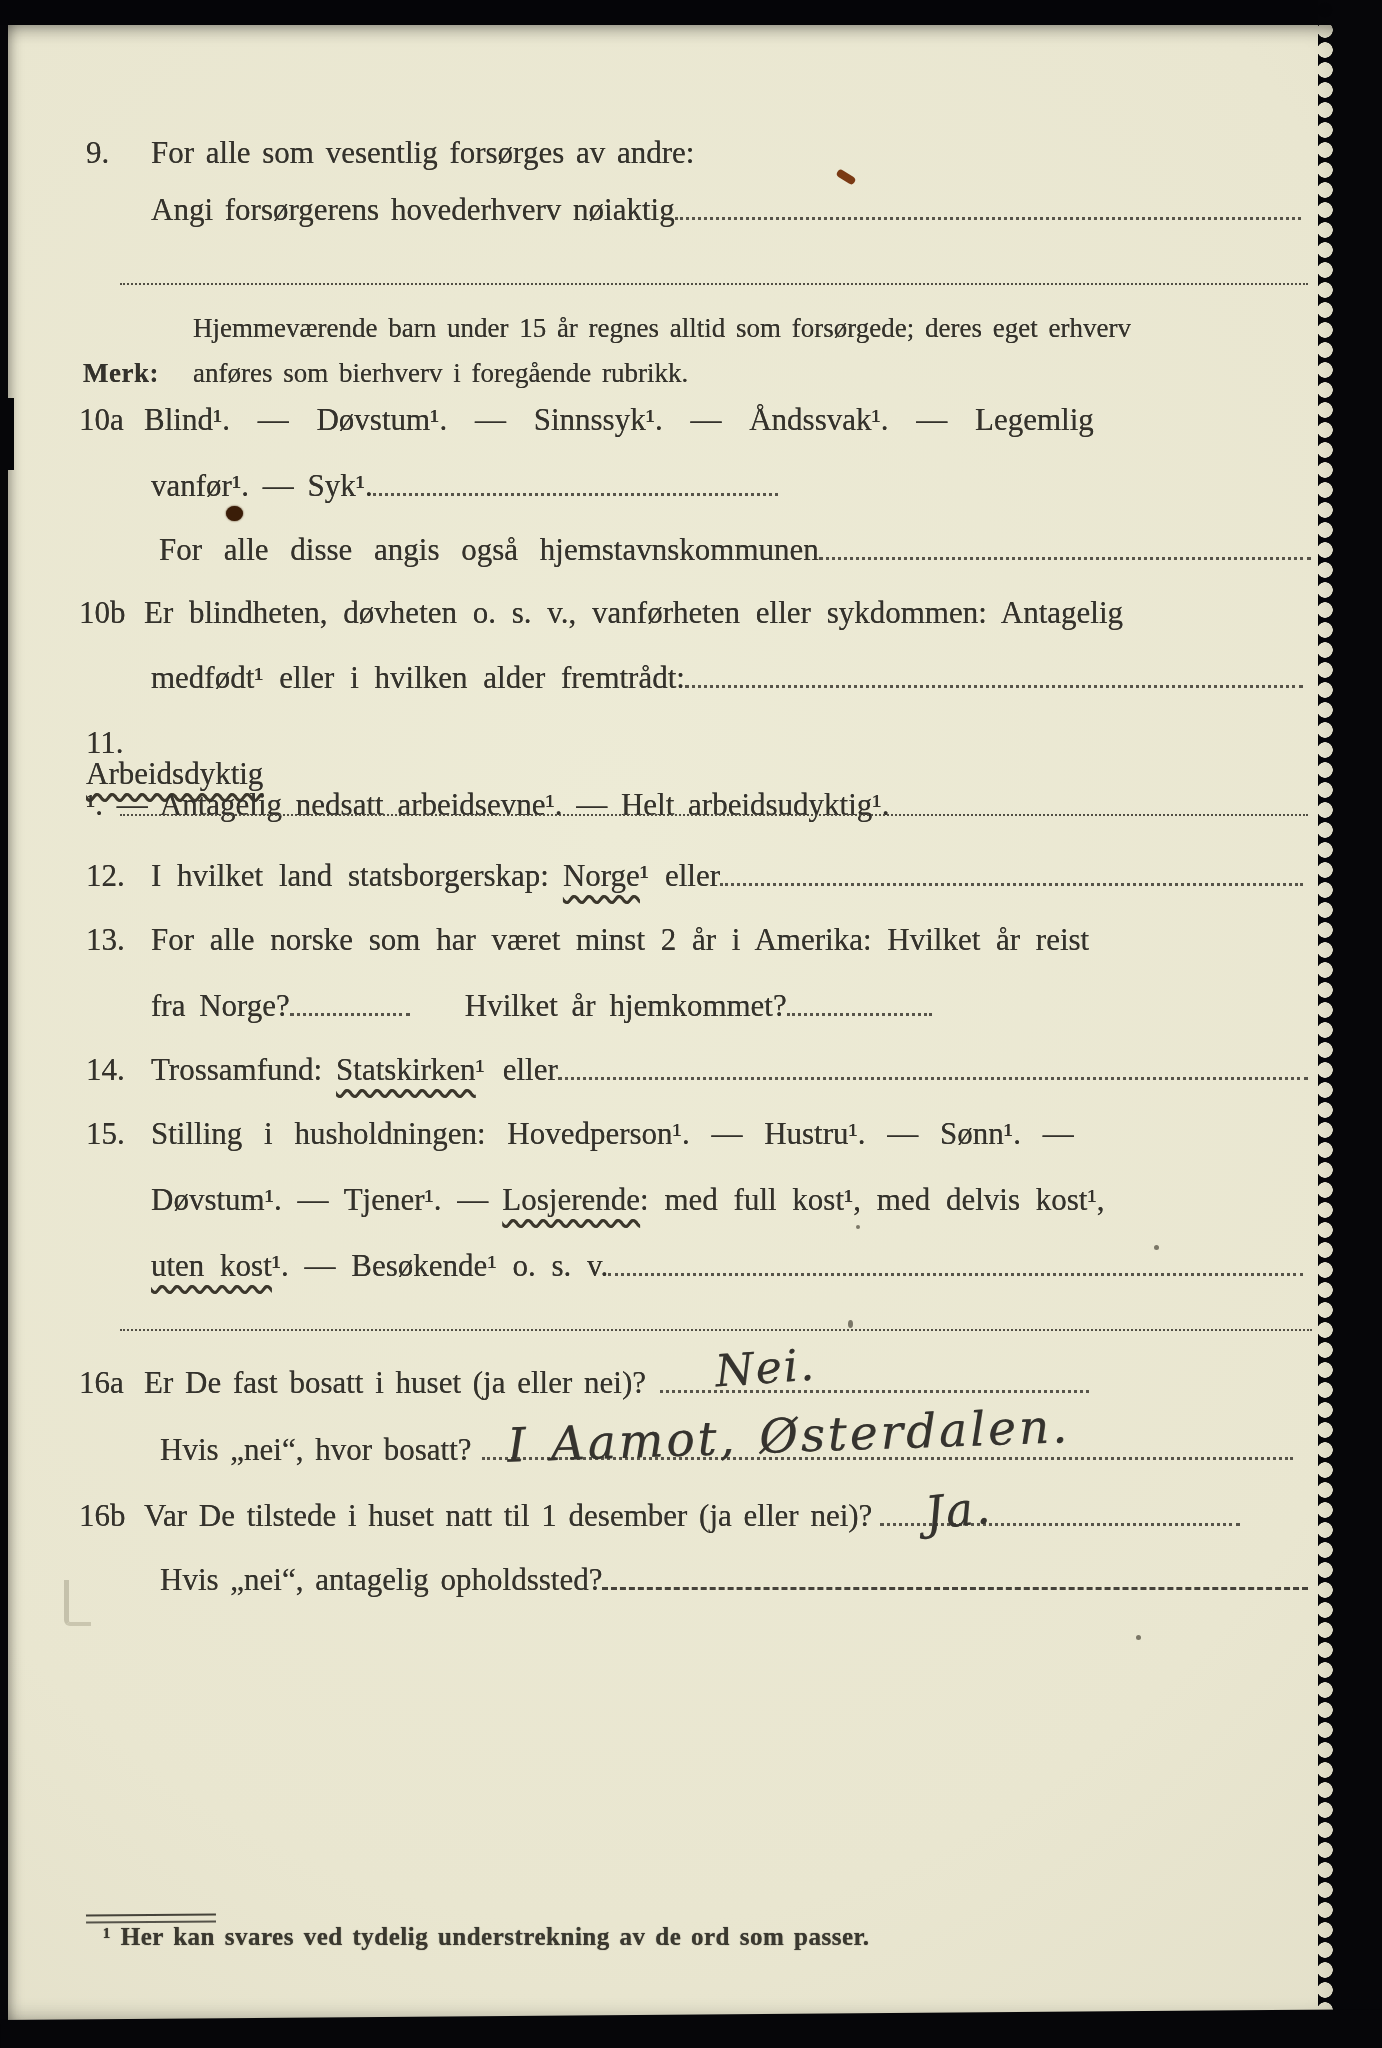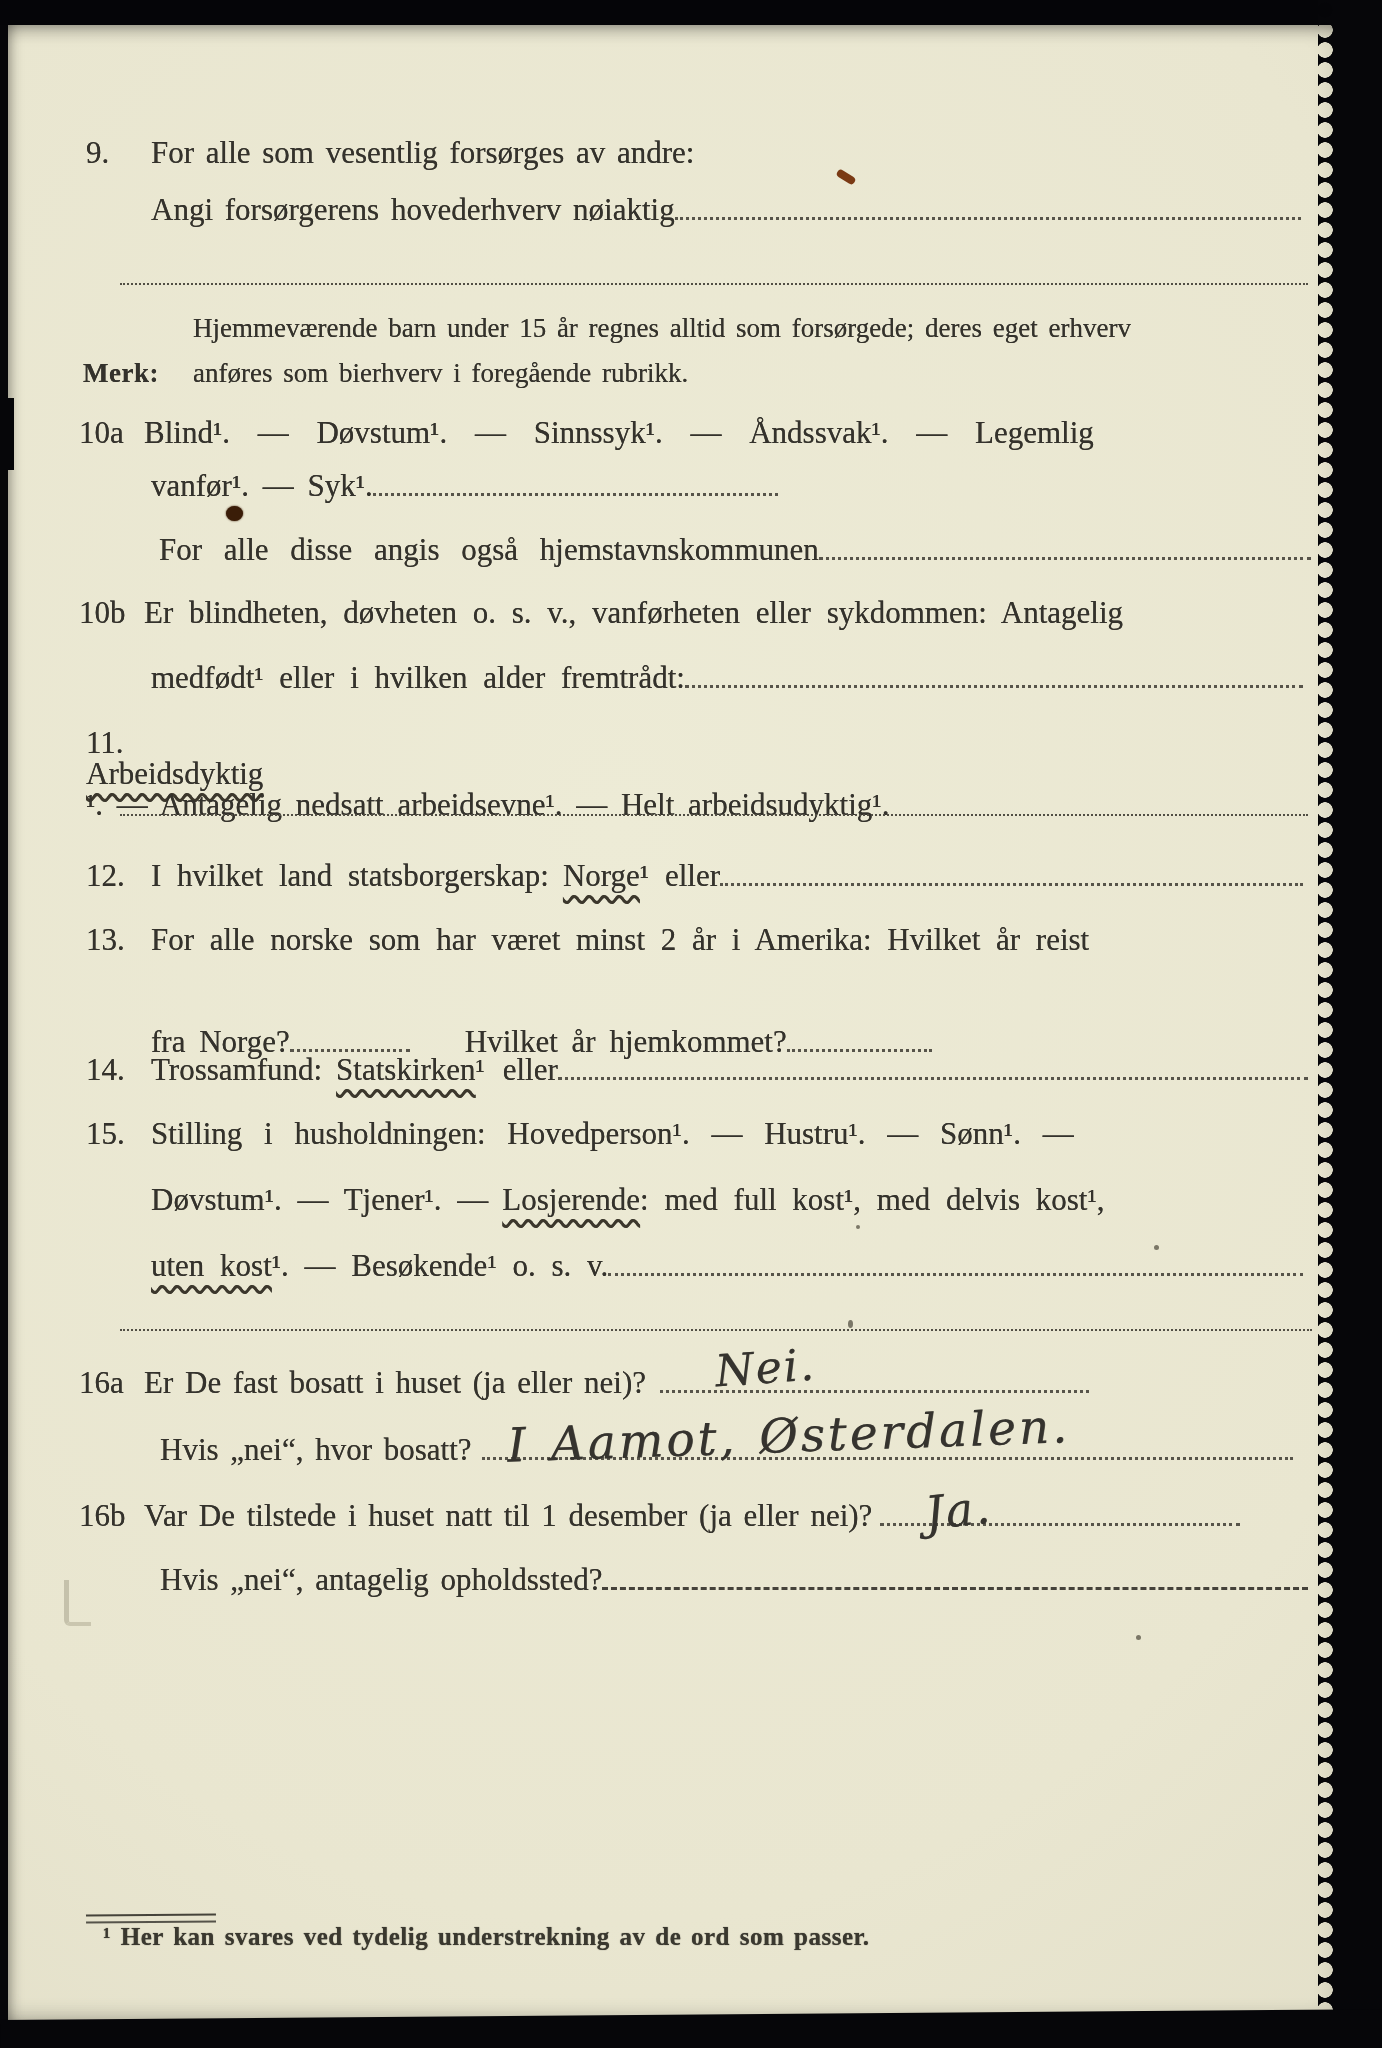--- a/index.html
+++ b/index.html
@@ -47,21 +47,21 @@
   .sep { position:absolute; height:0; border-top:2.5px dotted #514e44; }
   .u-hand {
     text-decoration: underline;
     text-decoration-style: wavy;
     text-decoration-thickness: 2.5px;
     text-decoration-color: rgba(56,52,40,.85);
     text-underline-offset: 9px;
   }
   .pad-r { padding-right:14px; }
   .ws4 { word-spacing:4px; } .ws6 { word-spacing:6px; } .ws8 { word-spacing:8px; }
-  .ws10 { word-spacing:10px; } .ws14 { word-spacing:14px; } .ws20 { word-spacing:20px;margin-top:13px; }
+  .ws10 { word-spacing:10px; } .ws14 { word-spacing:14px; } .ws20 { word-spacing:20px; }
   .merk { position:absolute; left:75px; top:306px; display:flex; align-items:flex-end;
           font-size:27px; line-height:45px; color:#34322c; text-shadow:0 0 .6px rgba(40,38,30,.8); }
   .merk-label { font-weight:bold; width:110px; flex:none; letter-spacing:.5px; }
   .merk-text div { white-space:nowrap; word-spacing:4px; }
   .ans { display:inline-block; position:relative; height:3px; border-bottom:3px dotted #57544a; flex:1; }
   .hand {
     position:absolute; white-space:nowrap;
     font-family:"DejaVu Serif", serif; font-style:italic;
     color:#35332e; letter-spacing:2px;
     text-shadow: .5px 0 0 rgba(53,51,46,.7);
@@ -151,21 +151,21 @@
     <span class="dots"></span>
   </div>
 
   <div class="row ws8" style="left:78px; top:899px;">
     <span class="num">13.</span>
     <span>For alle norske som har været minst 2 år i Amerika: Hvilket år reist</span>
   </div>
   <div class="row ws6" style="left:143px; top:965px;">
     <span>fra Norge?</span>
     <span class="dots fixed" style="width:120px;"></span>
-    <span style="margin-left:55px;margin-top:36px;">Hvilket år hjemkommet?</span>
+    <span style="margin-left:55px;">Hvilket år hjemkommet?</span>
     <span class="dots fixed" style="width:145px;"></span>
   </div>
 
   <div class="row ws10" style="left:78px; top:1029px; width:1222px;">
     <span class="num">14.</span>
     <span class="pad-r">Trossamfund:</span>
     <span class="u-hand">Statskirken</span>
     <span>¹ eller</span>
     <span class="dots"></span>
   </div>

